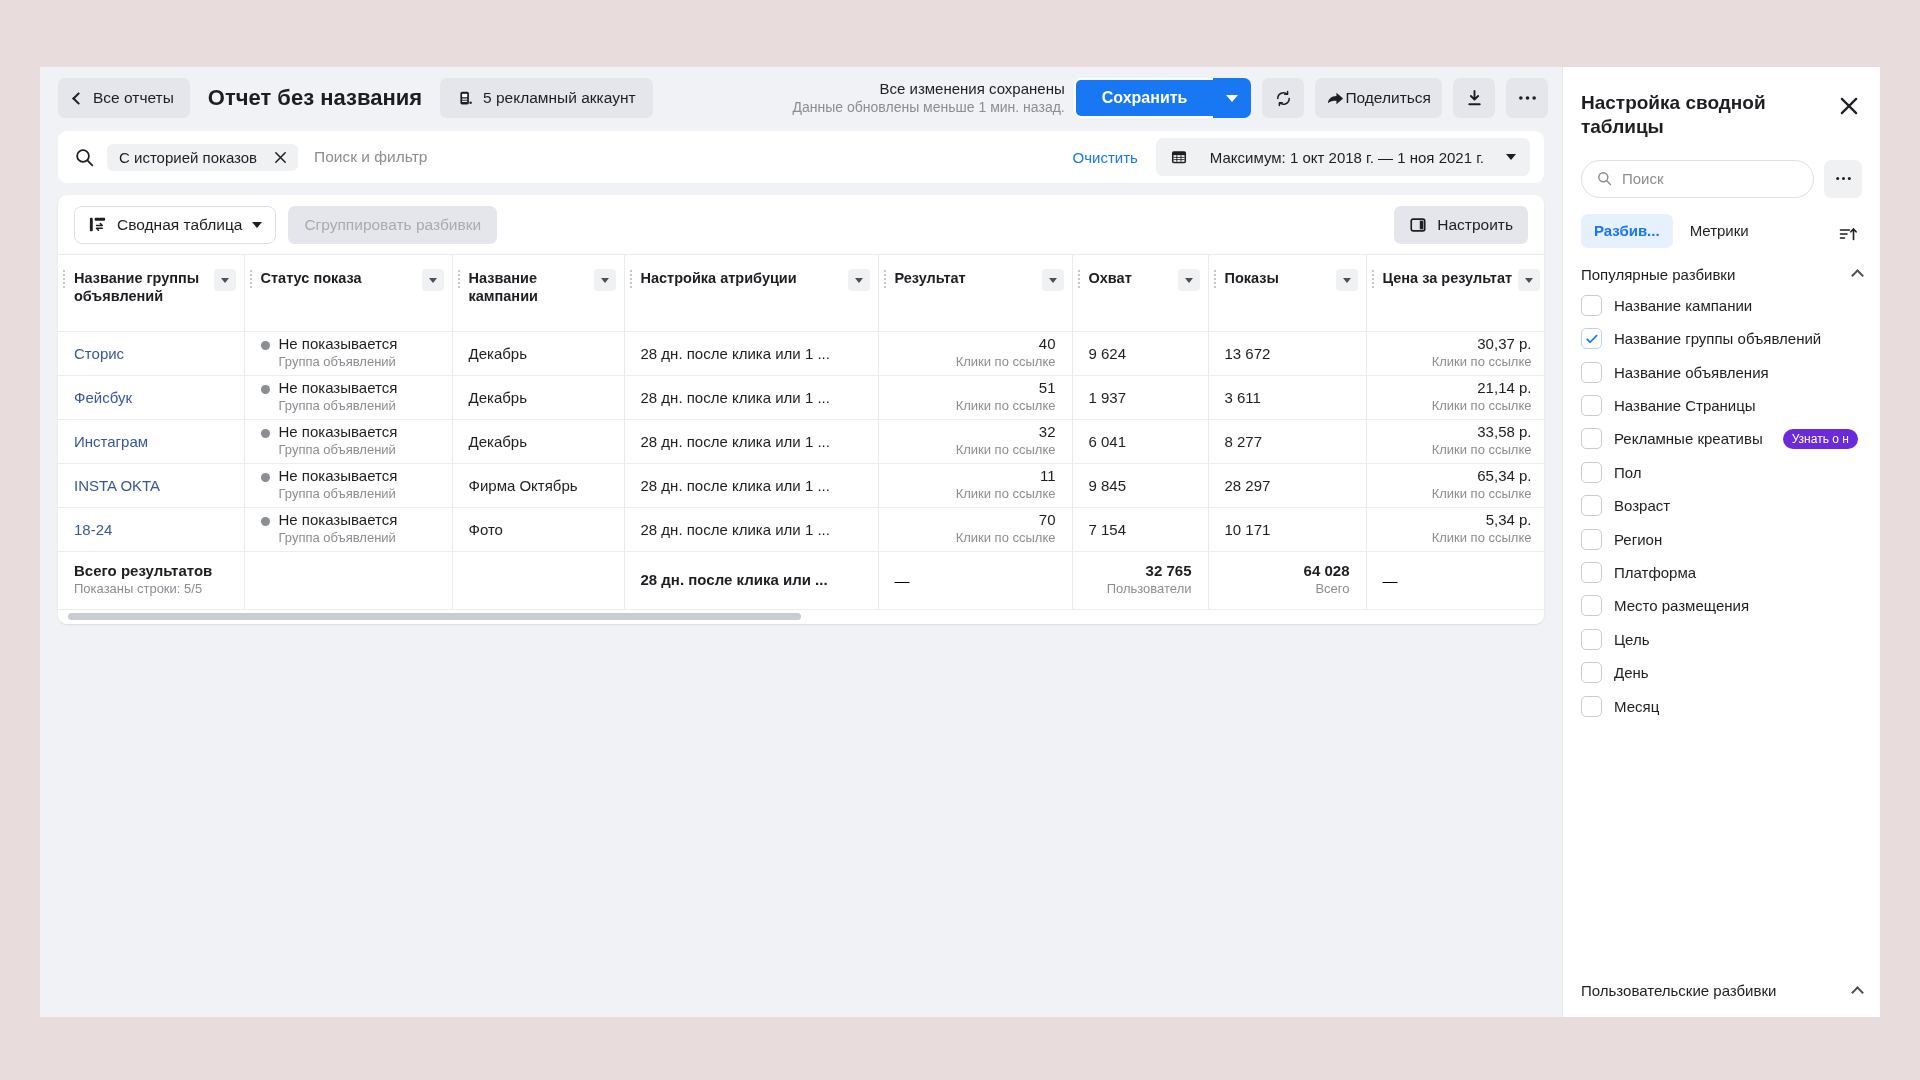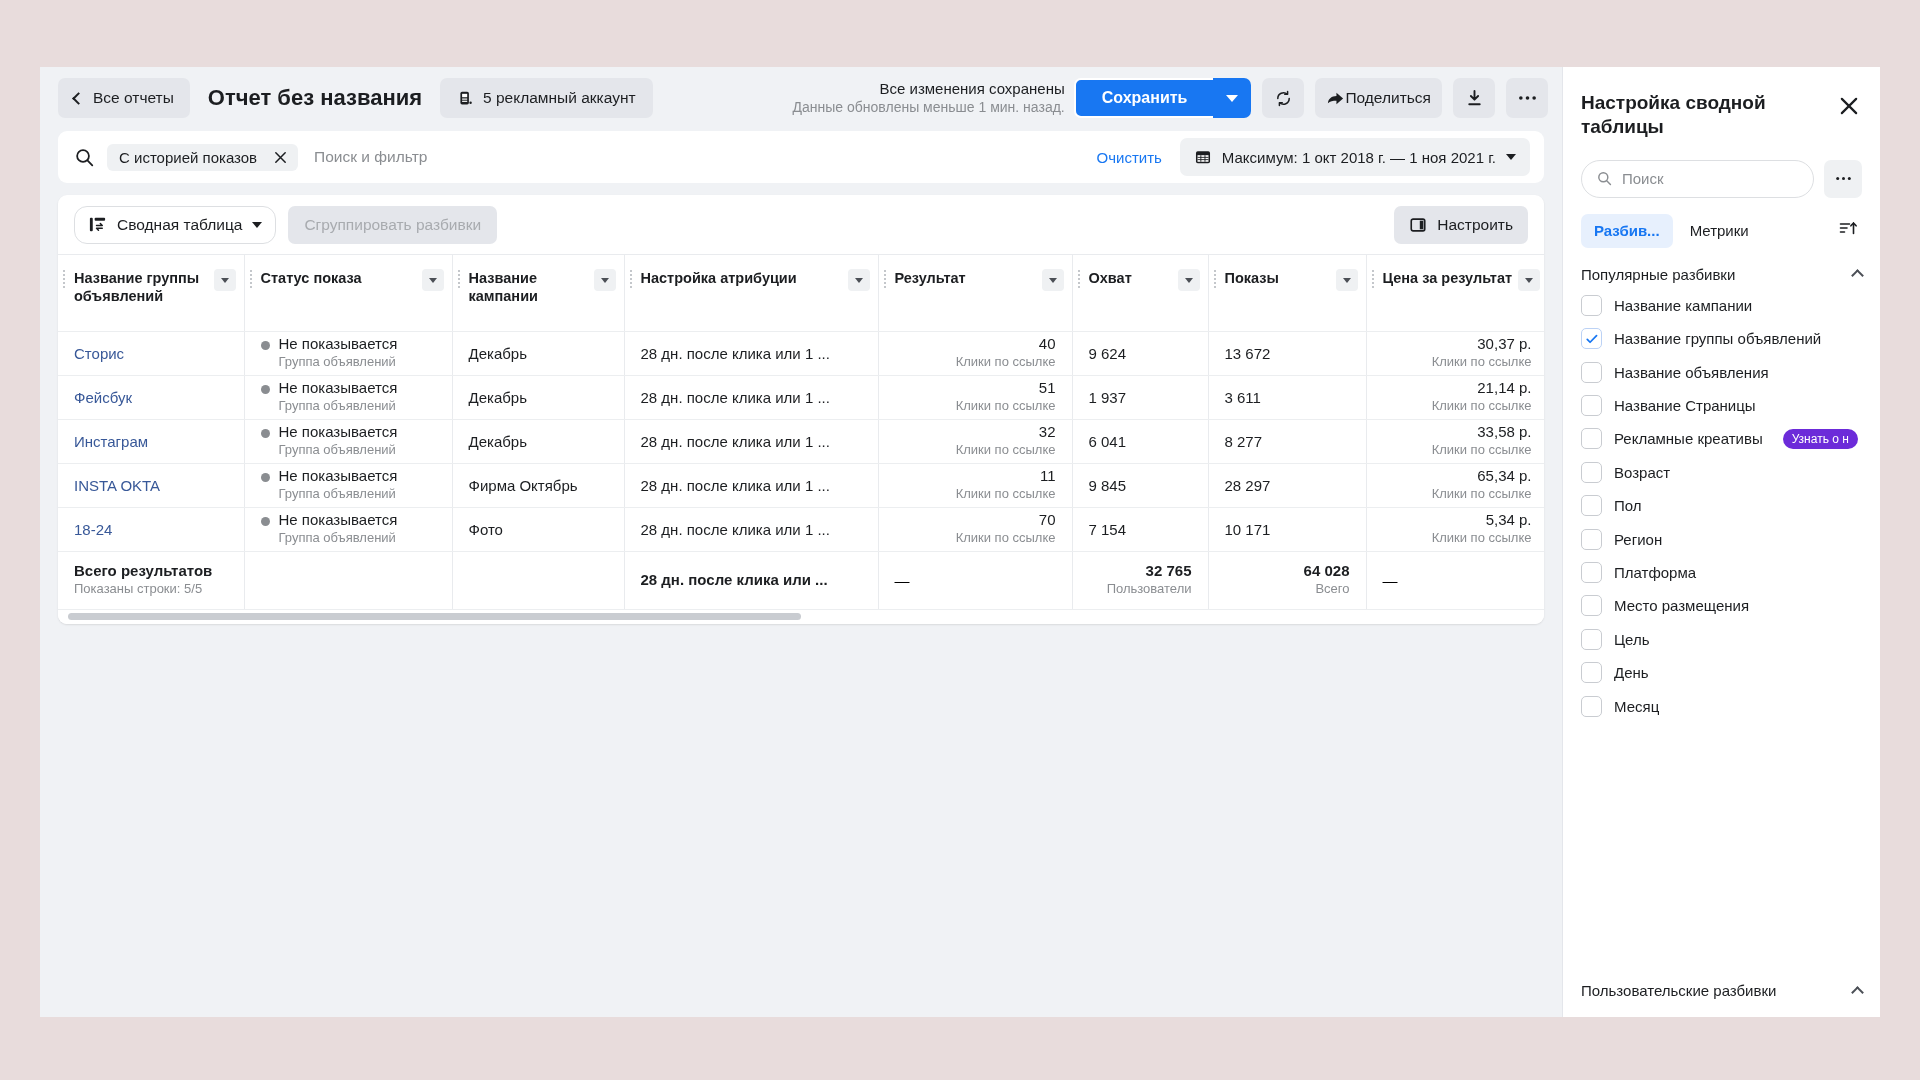--- a/index.html
+++ b/index.html
@@ -114,21 +114,21 @@
     display: inline-flex; align-items: center; gap: 16px;
     background: #eff1f3; border-radius: 6px;
     padding: 5px 10px 5px 12px;
     font-size: 15px; color: #1c1e21;
     margin-left: 12px; white-space: nowrap; cursor: pointer;
   }
   .filter-placeholder { font-size: 15.5px; color: #8a8d91; margin-left: 16px; }
   .filter-spacer { flex: 1 1 auto; }
   .clear-link { font-size: 15px; color: #1877f2; cursor: pointer; white-space: nowrap; }
   .daterange {
-    display: inline-flex; align-items: center; gap: 10px;
+    display: inline-flex; align-items: center; gap: 22px;
     height: 38px; padding: 12px 14px; margin-left: 18px;
     background: #eff1f3; border-radius: 7px;
     font-size: 15px; color: #1c1e21; white-space: nowrap; cursor: pointer;
   }
   .caret-dark {
     width: 0; height: 0;
     border-left: 5px solid transparent;
     border-right: 5px solid transparent;
     border-top: 6px solid #1c1e21;
   }
@@ -144,21 +144,21 @@
   }
   .table-toolbar {
     height: 60px;
     display: flex; align-items: center;
     padding: 0 16px 0 16px;
     border-bottom: 1px solid #e9ebee;
   }
   .pivot-btn {
     display: inline-flex; align-items: center; gap: 10px;
     height: 38px; padding: 0 13px;
-    border: 1px solid #dddfe2; border-radius: 13px;
+    border: 1px solid #dddfe2; border-radius: 8px;
     background: #fff; font-size: 15.5px; color: #1c1e21;
     cursor: pointer; white-space: nowrap;
   }
   .group-btn {
     height: 38px; padding: 0 16px; margin-left: 12px;
     background: #e4e6eb; border: none; border-radius: 7px;
     font-size: 15.5px; color: #a8abaf; white-space: nowrap;
     cursor: default;
   }
   .tt-spacer { flex: 1 1 auto; }
@@ -257,21 +257,21 @@
     flex: 1 1 auto; height: 38px;
     border: 1px solid #dddfe2; border-radius: 19px;
     display: flex; align-items: center; gap: 9px; padding: 0 14px;
   }
   .rp-search span { font-size: 15px; color: #8a8d91; }
   .rp-more {
     width: 38px; height: 38px; border-radius: 7px;
     background: #eff1f3; display: flex; align-items: center; justify-content: center;
     cursor: pointer; flex: 0 0 auto;
   }
-  .rp-tabs { display: flex; align-items: flex-start; padding: 16px 18px 0 18px; gap: 4px; }
+  .rp-tabs { display: flex; align-items: flex-end; padding: 16px 18px 0 18px; gap: 4px; }
   .rp-tab {
     height: 34px; padding: 0 13px; border-radius: 7px;
     display: inline-flex; align-items: center;
     font-size: 15px; color: #1c1e21; cursor: pointer; white-space: nowrap;
   }
   .rp-tab.active { background: #e7f0fd; color: #1877f2; font-weight: 700; }
   .rp-tabs .sp { flex: 1 1 auto; }
   .rp-sort { width: 28px; height: 28px; cursor: pointer; display: flex; align-items: center; justify-content: center; }
   .rp-section {
     display: flex; align-items: center;
@@ -808,25 +808,25 @@
         <span class="cbx"></span>
         <span>Название Страницы</span>
       </div>
       <div class="rp-item">
         <span class="cbx"></span>
         <span>Рекламные креативы</span>
         <span class="badge">Узнать о н</span>
       </div>
       <div class="rp-item">
         <span class="cbx"></span>
+        <span>Пол</span>
+      </div>
+      <div class="rp-item">
+        <span class="cbx"></span>
         <span>Возраст</span>
-      </div>
-      <div class="rp-item">
-        <span class="cbx"></span>
-        <span>Пол</span>
       </div>
       <div class="rp-item">
         <span class="cbx"></span>
         <span>Регион</span>
       </div>
       <div class="rp-item">
         <span class="cbx"></span>
         <span>Платформа</span>
       </div>
       <div class="rp-item">

